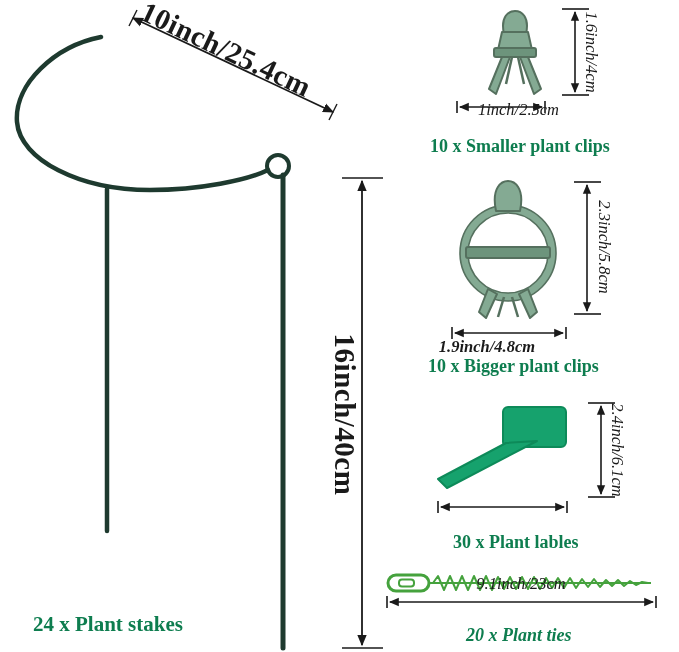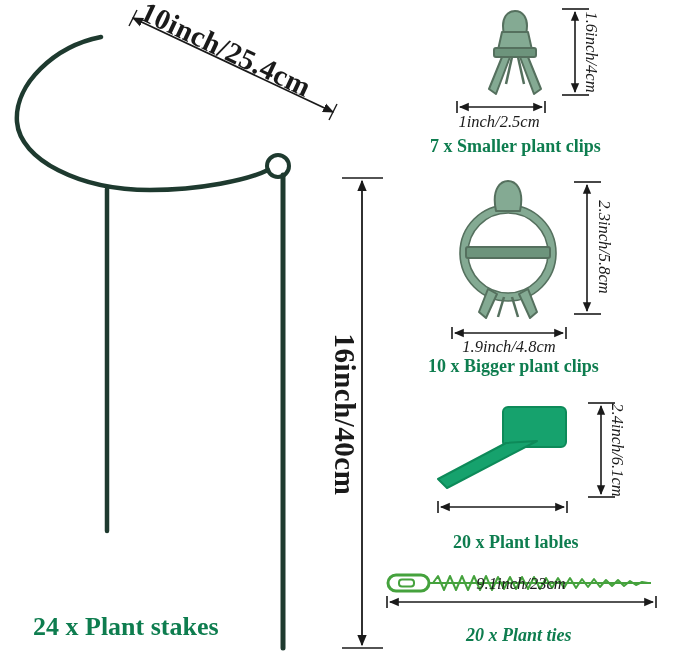--- a/index.html
+++ b/index.html
@@ -5,21 +5,21 @@
   html,body { margin:0; padding:0; background:#ffffff; }
   .canvas {
     position:relative; width:679px; height:652px; background:#ffffff;
     font-family:"Liberation Serif", serif; overflow:hidden;
   }
   .canvas svg { position:absolute; left:0; top:0; }
   .txt { position:absolute; white-space:nowrap; }
   .dim-big   { font-weight:600; font-size:29px; color:#1a1a1a; letter-spacing:0.5px; }
   .dim-small { font-style:italic; font-size:16.5px; color:#1a1a1a; }
   .count     { font-weight:700; font-size:18px; color:#0e7d4f; }
-  .count-big { font-size:26px; }
+  .count-big { font-size:21px; }
   .center    { text-align:center; }
   .rot90     { transform:rotate(90deg); transform-origin:center; }
 </style>
 </head>
 <body>
 
 <div class="canvas">
 
   <svg width="679" height="652" viewBox="0 0 679 652">
     <defs>
@@ -122,32 +122,32 @@
   </svg>
 
   <div class="txt dim-big center" style="left:119px; top:33px; width:214px; transform:rotate(25.3deg); transform-origin:center;">10inch/25.4cm</div>
 
   <div class="txt dim-big center rot90" style="left:244px; top:398px; width:200px;">16inch/40cm</div>
 
   <div class="txt count count-big" style="left:33px; top:612px; width:230px;">24 x Plant stakes</div>
 
   <div class="txt dim-small center rot90" style="left:536px; top:42px; width:110px;">1.6inch/4cm</div>
 
-  <div class="txt dim-small center" style="left:439px; top:112px; width:120px;">1inch/2.5cm</div>
+  <div class="txt dim-small center" style="left:439px; top:100px; width:120px;text-align:right;">1inch/2.5cm</div>
 
-  <div class="txt count" style="left:430px; top:136px; width:240px;">7 x Smaller plant clips</div>
+  <div class="txt count" style="left:430px; top:136px; width:240px;">10 x Smaller plant clips</div>
 
   <div class="txt dim-small center rot90" style="left:539px; top:237px; width:130px;">2.3inch/5.8cm</div>
 
-  <div class="txt dim-small center" style="left:447px; top:337px; width:124px;">1.9inch/4.8cm</div>
+  <div class="txt dim-small center" style="left:425px; top:337px; width:124px;font-weight:bold;">1.9inch/4.8cm</div>
 
   <div class="txt count" style="left:428px; top:356px; width:245px;">10 x Bigger plant clips</div>
 
   <div class="txt dim-small center rot90" style="left:552px; top:440px; width:130px;">2.4inch/6.1cm</div>
 
 
-  <div class="txt count" style="left:453px; top:532px; width:210px;">20 x Plant lables</div>
+  <div class="txt count" style="left:453px; top:532px; width:210px;">30 x Plant lables</div>
 
   <div class="txt dim-small center" style="left:457px; top:574px; width:128px;">9.1inch/23cm</div>
 
   <div class="txt count" style="left:466px; top:625px; width:190px;font-style:italic;">20 x Plant ties</div>
 
 </div>
 
 </body></html>

